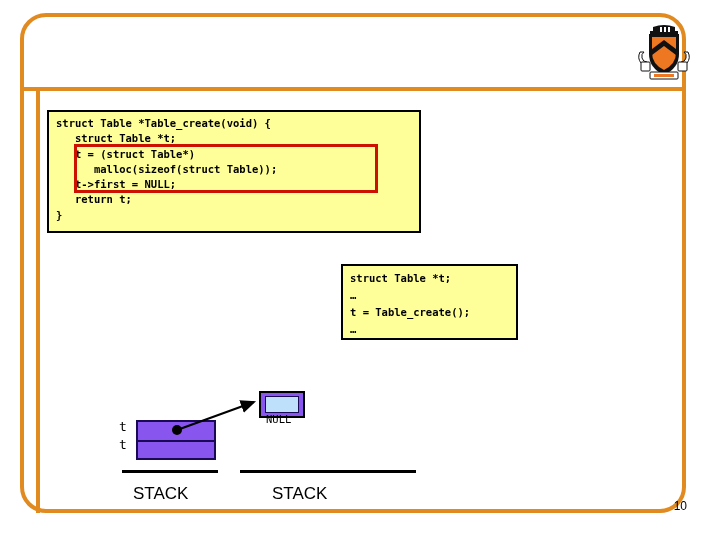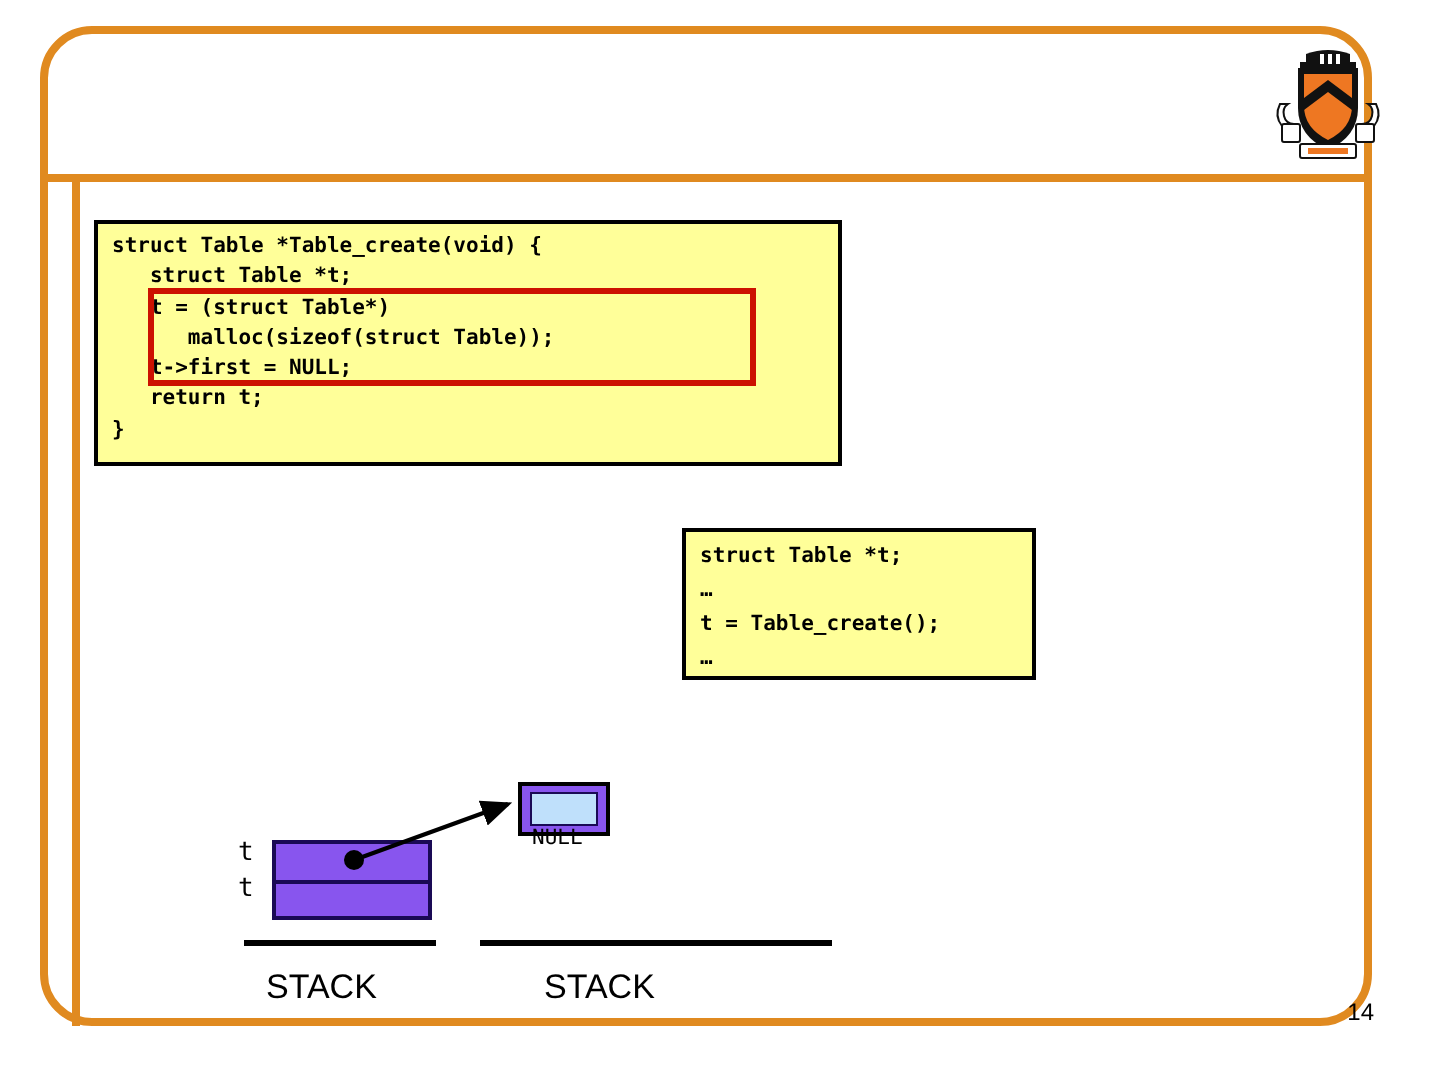--- a/index.html
+++ b/index.html
@@ -285,15 +285,15 @@
     </defs>
     <circle cx="177" cy="430" r="5" fill="#000000"></circle>
     <line x1="177" y1="430" x2="254" y2="402" stroke="#000000" stroke-width="2.2" marker-end="url(#arrowhead)"></line>
   </svg>
 
   <div class="region-rule rule-stack"></div>
   <div class="region-rule rule-heap"></div>
   <div class="region-label label-stack">STACK</div>
   <div class="region-label label-heap">STACK</div>
 
-  <div class="page-number">14</div>
+  <div class="page-number">10</div>
 
 </div>
 
 </body></html>

